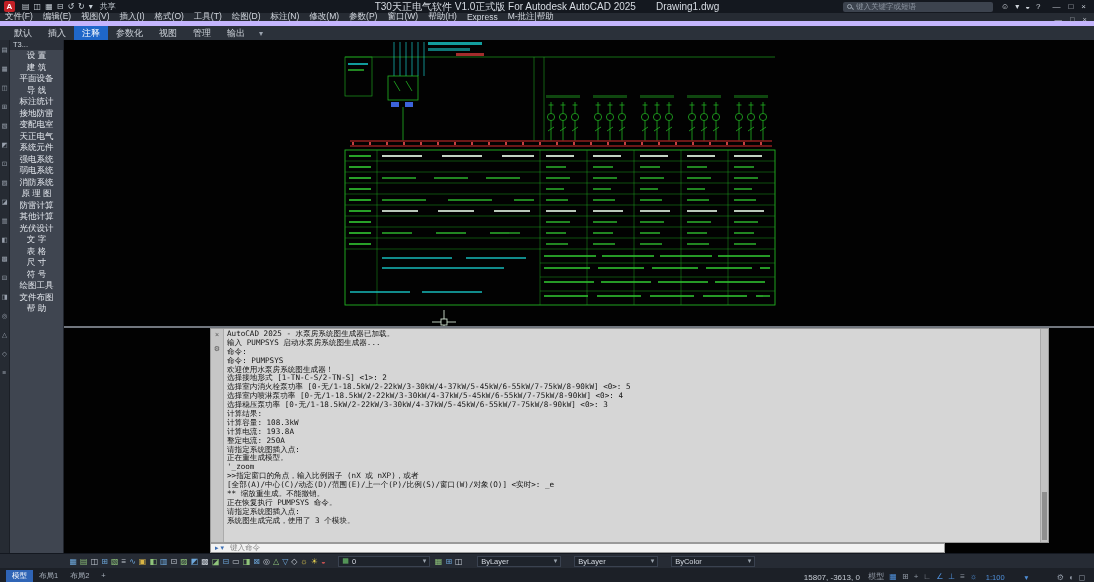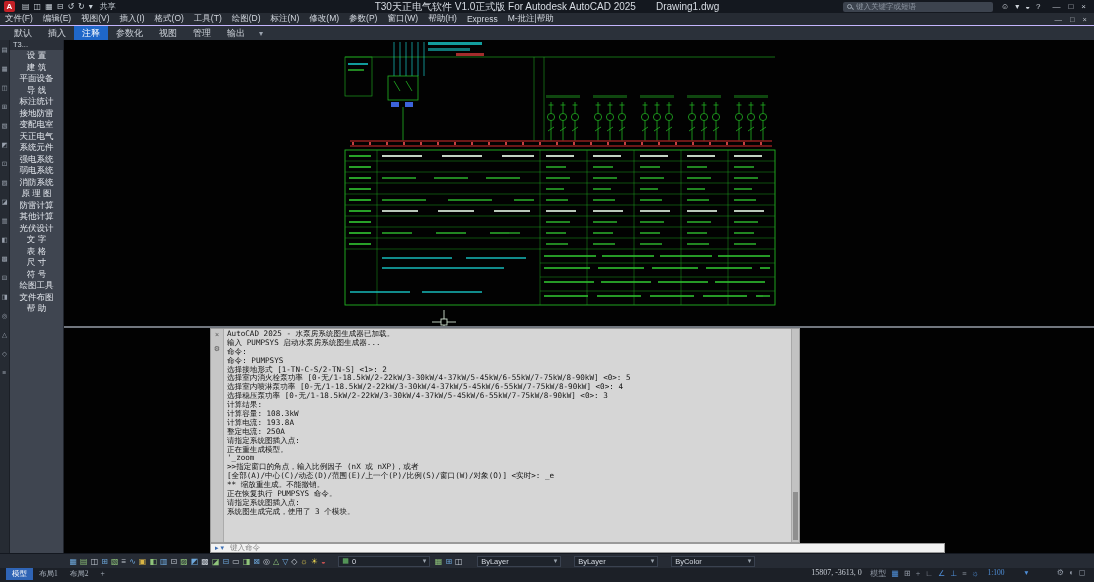--- a/index.html
+++ b/index.html
@@ -20,21 +20,21 @@
   #doctitle{margin-left:20px;}
   #searchbox{margin-left:auto;width:150px;height:10px;background:#3c434e;border-radius:2px;
     display:flex;align-items:center;gap:4px;padding:0 4px;color:#8e96a2;font-size:7.5px;}
   #mag{width:5px;height:5px;border:1px solid #97a0ab;border-radius:50%;position:relative;display:inline-block;}
   #mag::after{content:"";position:absolute;width:3px;height:1px;background:#97a0ab;right:-3px;bottom:-1px;transform:rotate(45deg);}
   #ricons span{margin:0 3px;font-size:8px;}
   #winbtns span{margin:0 4px;font-size:8px;color:#c2c7cf;}
 
   
   #menubar{position:absolute;left:0;top:13px;width:100%;height:13px;background:#262b33;
-    display:flex;align-items:center;font-size:8.5px;border-bottom:1px solid #c4b5fd;}
+    display:flex;align-items:center;font-size:8.5px;border-bottom:5px solid #c4b5fd;}
   #menus .menu{padding:0 5px;color:#d2d7de;white-space:nowrap;}
   #docbtns{position:absolute;right:3px;top:0;height:13px;}
   #docbtns span{margin:0 4px;font-size:7.5px;color:#b9bec6;}
 
   
   #ribbonrow{position:absolute;left:0;top:26px;width:100%;height:14px;background:#2b313a;
     display:flex;align-items:center;padding-left:6px;font-size:9px;}
   #rtabs .rtab{padding:0 8px;line-height:14px;color:#ced3da;white-space:nowrap;}
   #rtabs .rtab.active{background:#1f67c9;color:#fff;}
   #roverflow{margin-left:6px;color:#9aa2ad;font-size:8px;}
@@ -49,21 +49,21 @@
   #palettehead{height:10px;line-height:10px;background:#2a2f38;color:#cfd5dd;font-size:7.5px;padding-left:3px;}
   #palitems{display:flex;flex-direction:column;}
   #palitems .pitem{display:block;text-align:center;font-size:8.5px;line-height:11.5px;color:#e2e6ec;white-space:nowrap;}
 
   
   #canvas{position:absolute;left:64px;top:40px;width:1030px;height:513px;background:#020202;overflow:hidden;}
   #cad{position:absolute;left:0;top:0;}
   #divider{position:absolute;left:0;top:286px;width:100%;height:2px;background:#71767e;}
 
   
-  #textwin{position:absolute;left:146px;top:288px;width:590px;height:215px;background:#d6d6d6;
+  #textwin{position:absolute;left:146px;top:288px;width:839px;height:215px;background:#d6d6d6;
     border:1px solid #9a9a9a;}
   #grip{position:absolute;left:0;top:0;bottom:0;width:13px;background:#c6c6c6;border-right:1px solid #ababab;
     display:flex;flex-direction:column;align-items:center;padding-top:2px;gap:7px;}
   #grip span{font-size:7px;color:#555;}
   #hist{position:absolute;left:16px;top:1px;right:10px;bottom:1px;overflow:hidden;
     font-family:"DejaVu Sans Mono","Liberation Mono",monospace;font-size:7.6px;color:#141414;}
   #hist .tline{display:block;height:8.9px;line-height:8.9px;white-space:pre;}
   #vscroll{position:absolute;right:0;top:0;bottom:0;width:8px;background:#c2c2c2;border-left:1px solid #a8a8a8;}
   #thumb{position:absolute;left:1px;right:1px;bottom:2px;height:48px;background:#8f8f8f;}
   #cmdline{position:absolute;left:146px;top:503px;width:735px;height:10px;background:#f2f2f2;
@@ -77,21 +77,21 @@
   .combo{height:11px;background:#1e232b;border:1px solid #3a4250;color:#d5dae2;font-size:7.5px;
     display:flex;align-items:center;padding:0 3px;gap:3px;}
   #layercombo{width:92px;margin-left:8px;}
   .combo .cval{flex:1;white-space:nowrap;overflow:hidden;}
   .combo .carr{color:#9aa3ad;font-size:7px;}
   .cicon{color:#69c069;font-size:7px;}
   #colorcombo,#ltcombo,#pscombo{width:84px;margin-left:10px;}
 
   
   #statusbar{position:absolute;left:0;top:568px;width:100%;height:14px;background:#1c2027;
-    display:flex;align-items:flex-start;padding:0 6px;gap:6px;font-size:7.5px;color:#aab2bd;font-family:Liberation Serif, serif;}
+    display:flex;align-items:flex-end;padding:0 6px;gap:6px;font-size:7.5px;color:#aab2bd;}
   #laytabs .ltab{padding:0 6px;line-height:12px;white-space:nowrap;}
   #laytabs .ltab.active{background:#2f64b5;color:#fff;}
   #coords{margin-left:auto;font-size:8px;color:#c6ccd4;white-space:nowrap;}
   #toggles span{margin:0 2.5px;font-size:8px;}
   #scale{color:#4f8fd9;white-space:nowrap;}
   #scale span{margin-right:20px;}
   #rstatus span{margin:0 2.5px;font-size:8px;}
 </style>
 </head>
 <body>
@@ -350,20 +350,21 @@
     <div id="textwin">
       <div id="grip" class="ilist">
           <span>×</span>
           <span>⚙</span>
         </div>
       <div id="hist">
           <span class="tline">AutoCAD 2025 - 水泵房系统图生成器已加载。</span>
           <span class="tline">输入 PUMPSYS 启动水泵房系统图生成器...</span>
           <span class="tline">命令:</span>
           <span class="tline">命令: PUMPSYS</span>
+          <span class="tline">欢迎使用水泵房系统图生成器！</span>
           <span class="tline">选择接地形式 [1-TN-C-S/2-TN-S] &lt;1&gt;: 2</span>
           <span class="tline">选择室内消火栓泵功率 [0-无/1-18.5kW/2-22kW/3-30kW/4-37kW/5-45kW/6-55kW/7-75kW/8-90kW] &lt;0&gt;: 5</span>
           <span class="tline">选择室内喷淋泵功率 [0-无/1-18.5kW/2-22kW/3-30kW/4-37kW/5-45kW/6-55kW/7-75kW/8-90kW] &lt;0&gt;: 4</span>
           <span class="tline">选择稳压泵功率 [0-无/1-18.5kW/2-22kW/3-30kW/4-37kW/5-45kW/6-55kW/7-75kW/8-90kW] &lt;0&gt;: 3</span>
           <span class="tline">计算结果:</span>
           <span class="tline">计算容量: 108.3kW</span>
           <span class="tline">计算电流: 193.8A</span>
           <span class="tline">整定电流: 250A</span>
           <span class="tline">请指定系统图插入点:</span>
           <span class="tline">正在重生成模型。</span>

